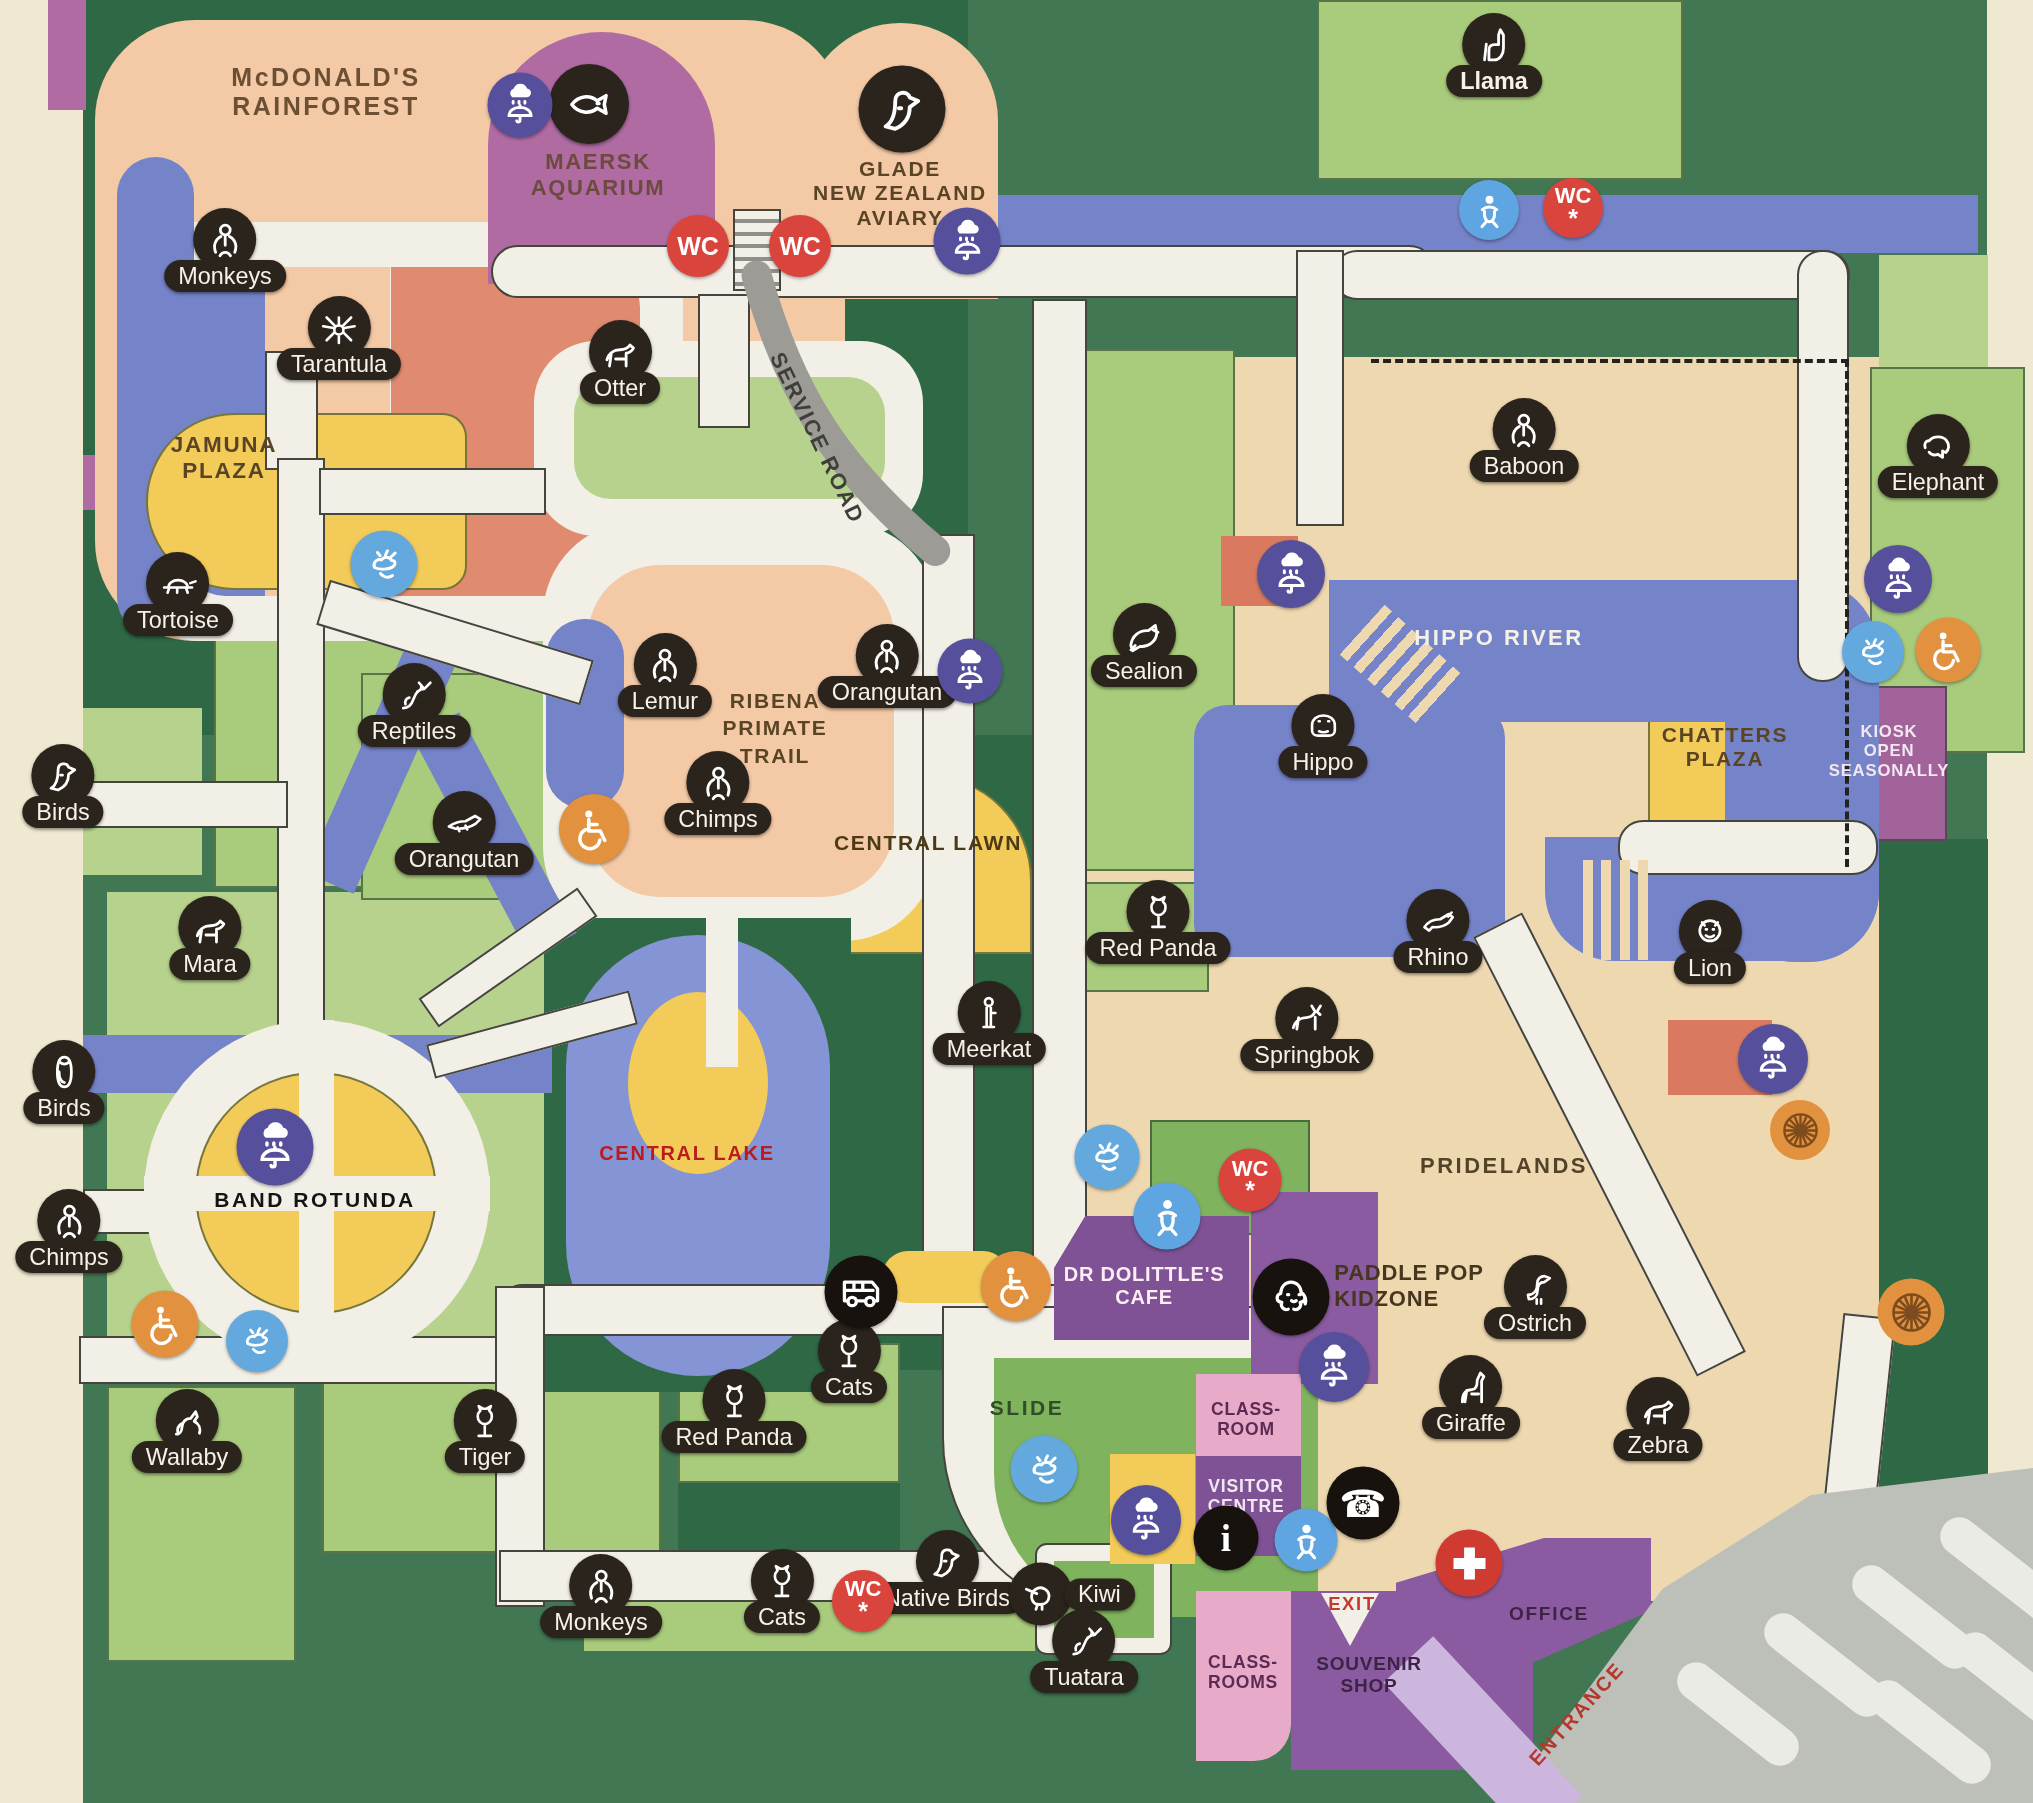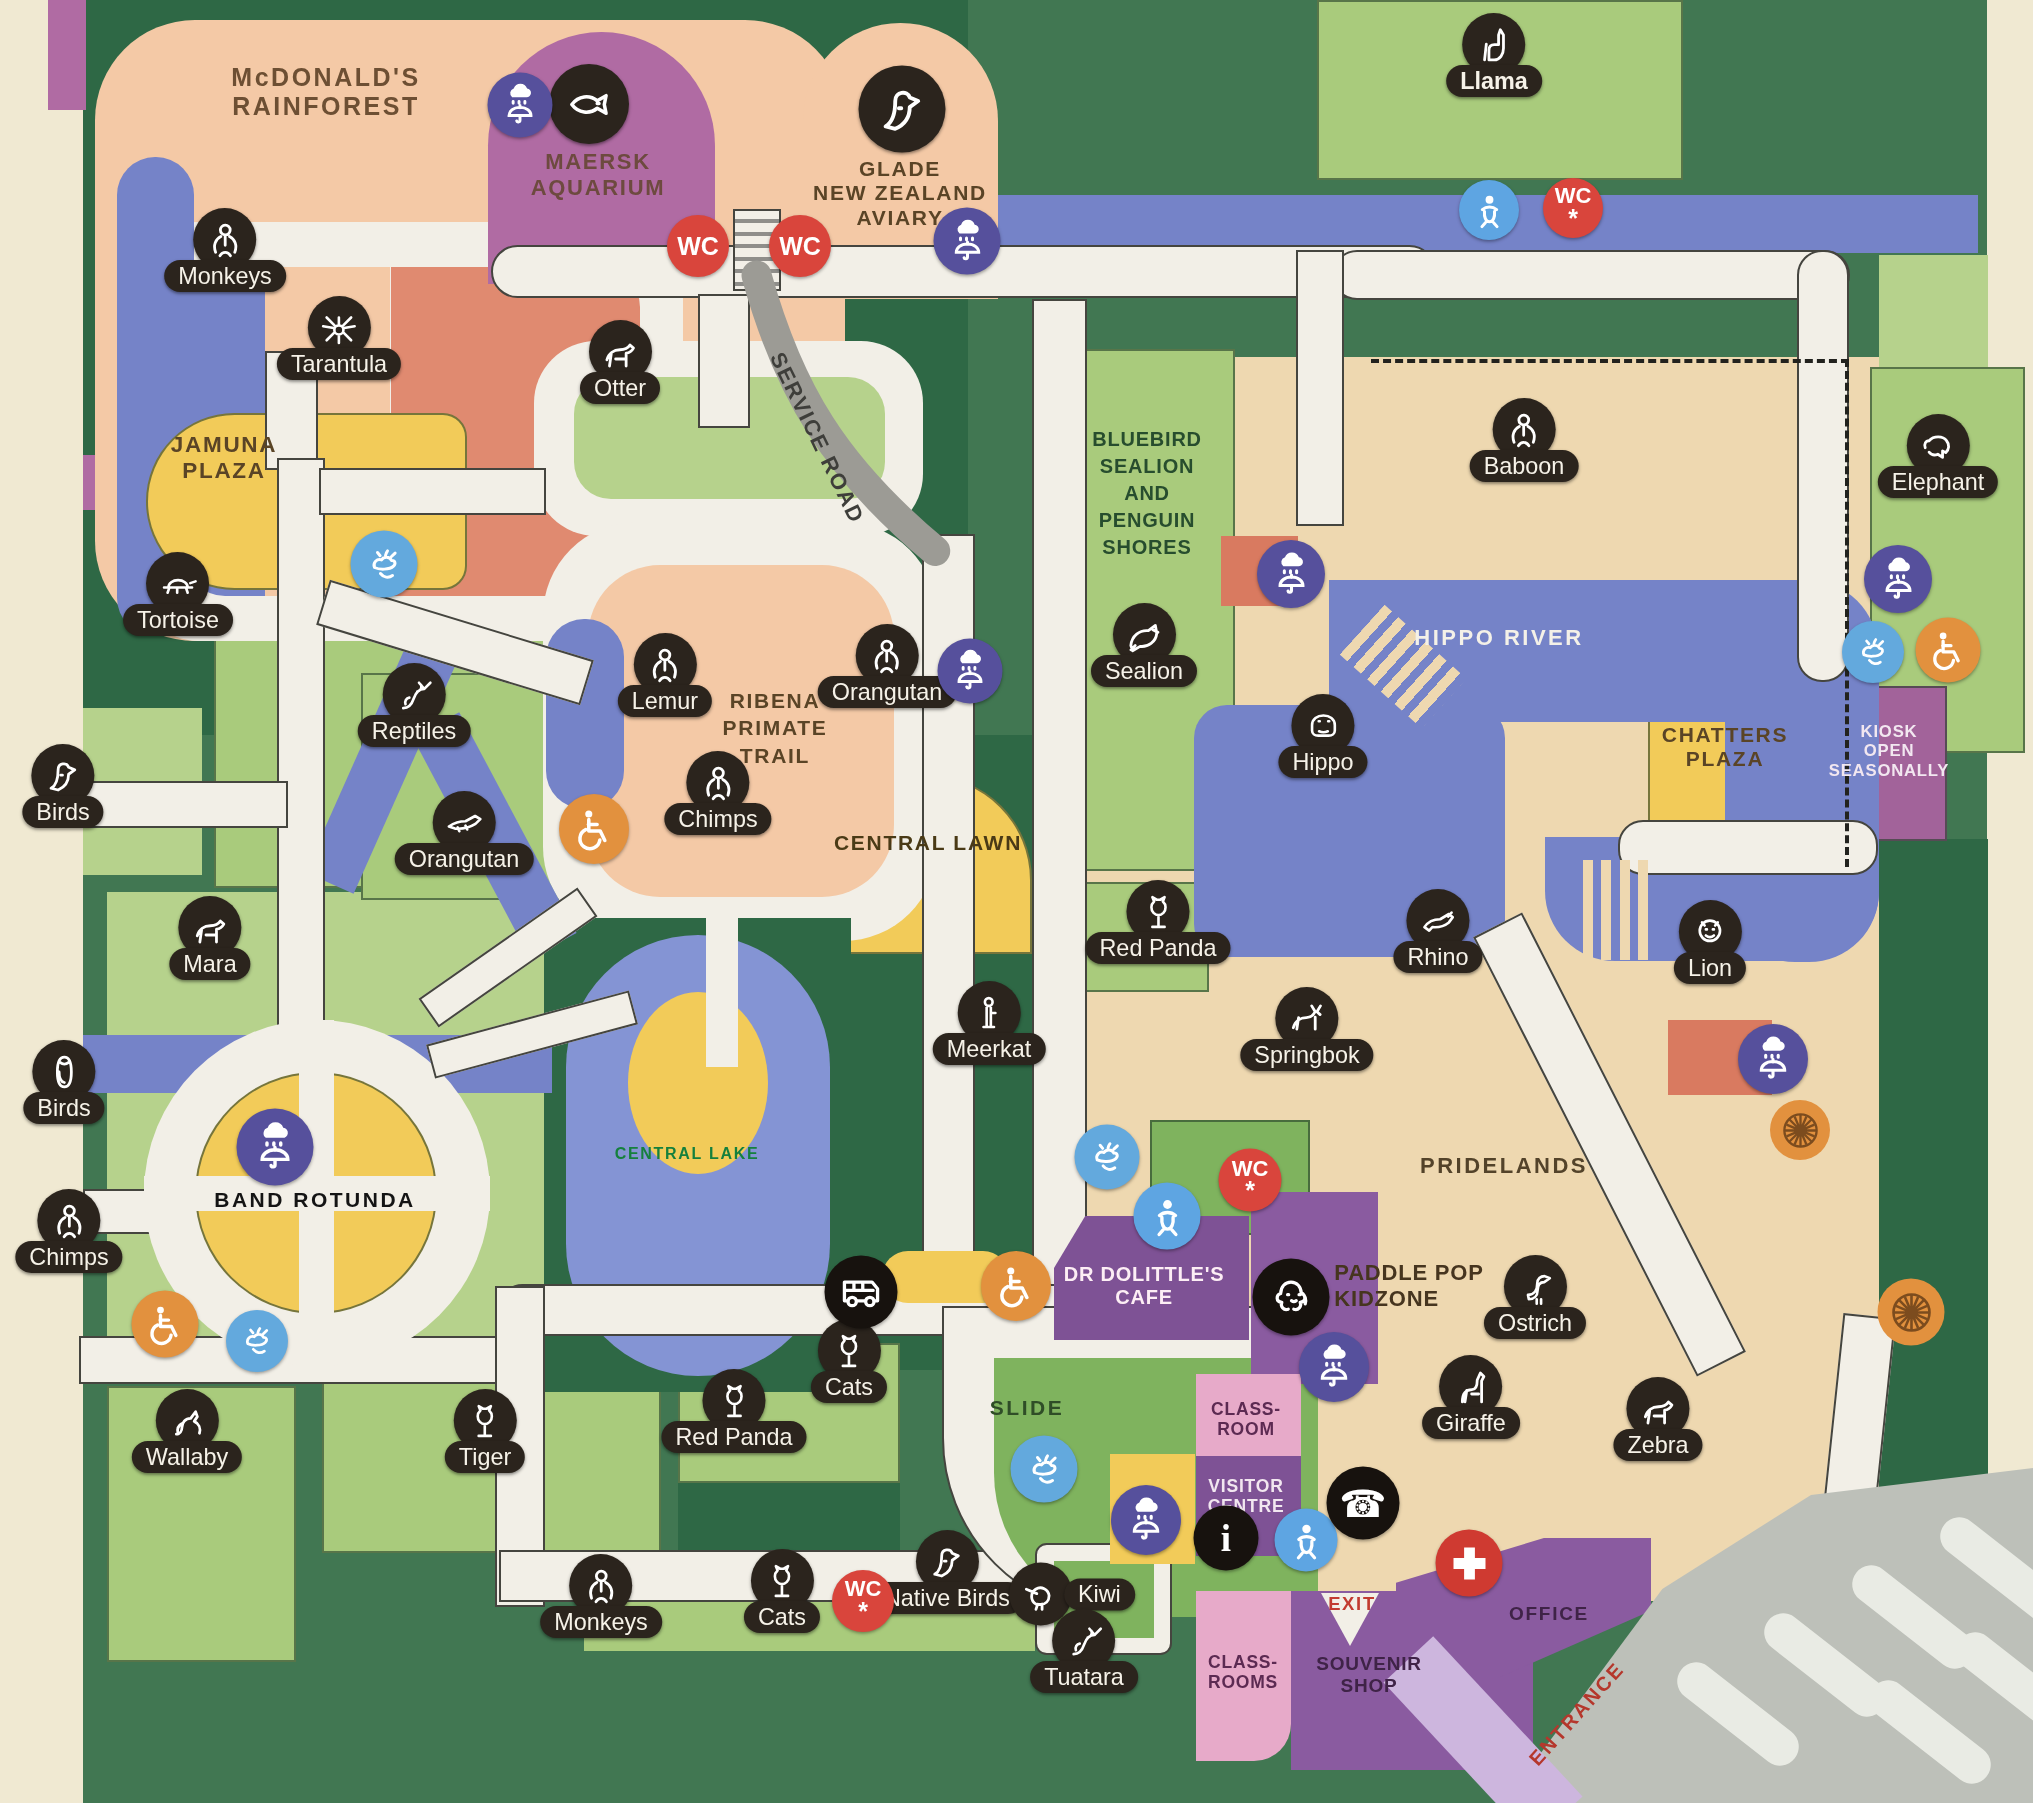--- a/index.html
+++ b/index.html
@@ -250,36 +250,31 @@
       <div class="rlabel" style="left: 326px; top: 92px; font-size: 25px; color: rgb(109, 79, 51); letter-spacing: 2.5px; transform: translate(-50%, -50%);">McDONALD'S
 RAINFOREST</div>
       <div class="rlabel" style="left: 598px; top: 175px; font-size: 22px; color: rgb(109, 74, 63); letter-spacing: 1.7px; transform: translate(-50%, -50%);">MAERSK
 AQUARIUM</div>
       <div class="rlabel" style="left: 900px; top: 194px; font-size: 21px; color: rgb(90, 68, 38); letter-spacing: 1.7px; transform: translate(-50%, -50%);">GLADE
 NEW ZEALAND
 AVIARY</div>
       <div class="rlabel" style="left: 224px; top: 458px; font-size: 22.5px; color: rgb(90, 68, 38); letter-spacing: 1.7px; transform: translate(-50%, -50%);">JAMUNA
 PLAZA</div>
       <div class="rlabel" style="left: 817px; top: 438px; font-size: 22px; color: rgb(62, 62, 58); letter-spacing: 1.7px; transform: translate(-50%, -50%) rotate(64deg);">SERVICE ROAD</div>
-      <div class="rlabel" style="left: 1147px; top: 493px; font-size: 20px; color: rgb(39, 77, 46); letter-spacing: 0.8px; line-height: 1.35; transform: translate(-50%, -50%);">BLUEBIRD
-SEALION
-AND
-PENGUIN
-SHORES</div>
       <div class="rlabel" style="left: 1499px; top: 638px; font-size: 22px; color: rgb(244, 241, 232); letter-spacing: 2.5px; transform: translate(-50%, -50%);">HIPPO RIVER</div>
       <div class="rlabel" style="left: 1725px; top: 747px; font-size: 21px; color: rgb(90, 68, 38); letter-spacing: 1.7px; transform: translate(-50%, -50%);">CHATTERS
 PLAZA</div>
       <div class="rlabel" style="left: 1889px; top: 751px; font-size: 16.7px; color: rgb(242, 231, 240); letter-spacing: 0.8px; transform: translate(-50%, -50%);">KIOSK
 OPEN
 SEASONALLY</div>
       <div class="rlabel" style="left: 775px; top: 728px; font-size: 21px; color: rgb(90, 68, 38); letter-spacing: 1.7px; line-height: 1.3; transform: translate(-50%, -50%);">RIBENA
 PRIMATE
 TRAIL</div>
       <div class="rlabel" style="left: 928px; top: 843px; font-size: 21px; color: rgb(74, 58, 22); letter-spacing: 1.7px; transform: translate(-50%, -50%);">CENTRAL LAWN</div>
-      <div class="rlabel" style="left: 687px; top: 1154px; font-size: 16px; color: #15803d; letter-spacing: 1.7px; transform: translate(-50%, -50%);">CENTRAL LAKE</div>
+      <div class="rlabel" style="left: 687px; top: 1154px; font-size: 20px; color: #b91c1c; letter-spacing: 1.7px; transform: translate(-50%, -50%);">CENTRAL LAKE</div>
       <div class="rlabel" style="left: 315px; top: 1200px; font-size: 21px; color: rgb(20, 20, 20); letter-spacing: 2.5px; transform: translate(-50%, -50%);">BAND ROTUNDA</div>
       <div class="rlabel" style="left: 1504px; top: 1166px; font-size: 22px; color: rgb(83, 67, 42); letter-spacing: 2.5px; transform: translate(-50%, -50%);">PRIDELANDS</div>
       <div class="rlabel" style="left: 1144px; top: 1286px; font-size: 20px; color: rgb(253, 238, 245); letter-spacing: 0.8px; transform: translate(-50%, -50%);">DR DOLITTLE'S
 CAFE</div>
       <div class="rlabel" style="left: 1409px; top: 1286px; font-size: 22px; color: rgb(70, 53, 31); letter-spacing: 0.8px; text-align: left; transform: translate(-50%, -50%);">PADDLE POP
 KIDZONE</div>
       <div class="rlabel" style="left: 1027px; top: 1408px; font-size: 21px; color: rgb(47, 77, 39); letter-spacing: 2.5px; transform: translate(-50%, -50%);">SLIDE</div>
       <div class="rlabel" style="left: 1246px; top: 1419px; font-size: 17.5px; color: rgb(92, 42, 82); letter-spacing: 0.8px; transform: translate(-50%, -50%);">CLASS-
 ROOM</div>
       <div class="rlabel" style="left: 1246px; top: 1496px; font-size: 17.5px; color: rgb(242, 231, 240); letter-spacing: 0.8px; transform: translate(-50%, -50%);">VISITOR

